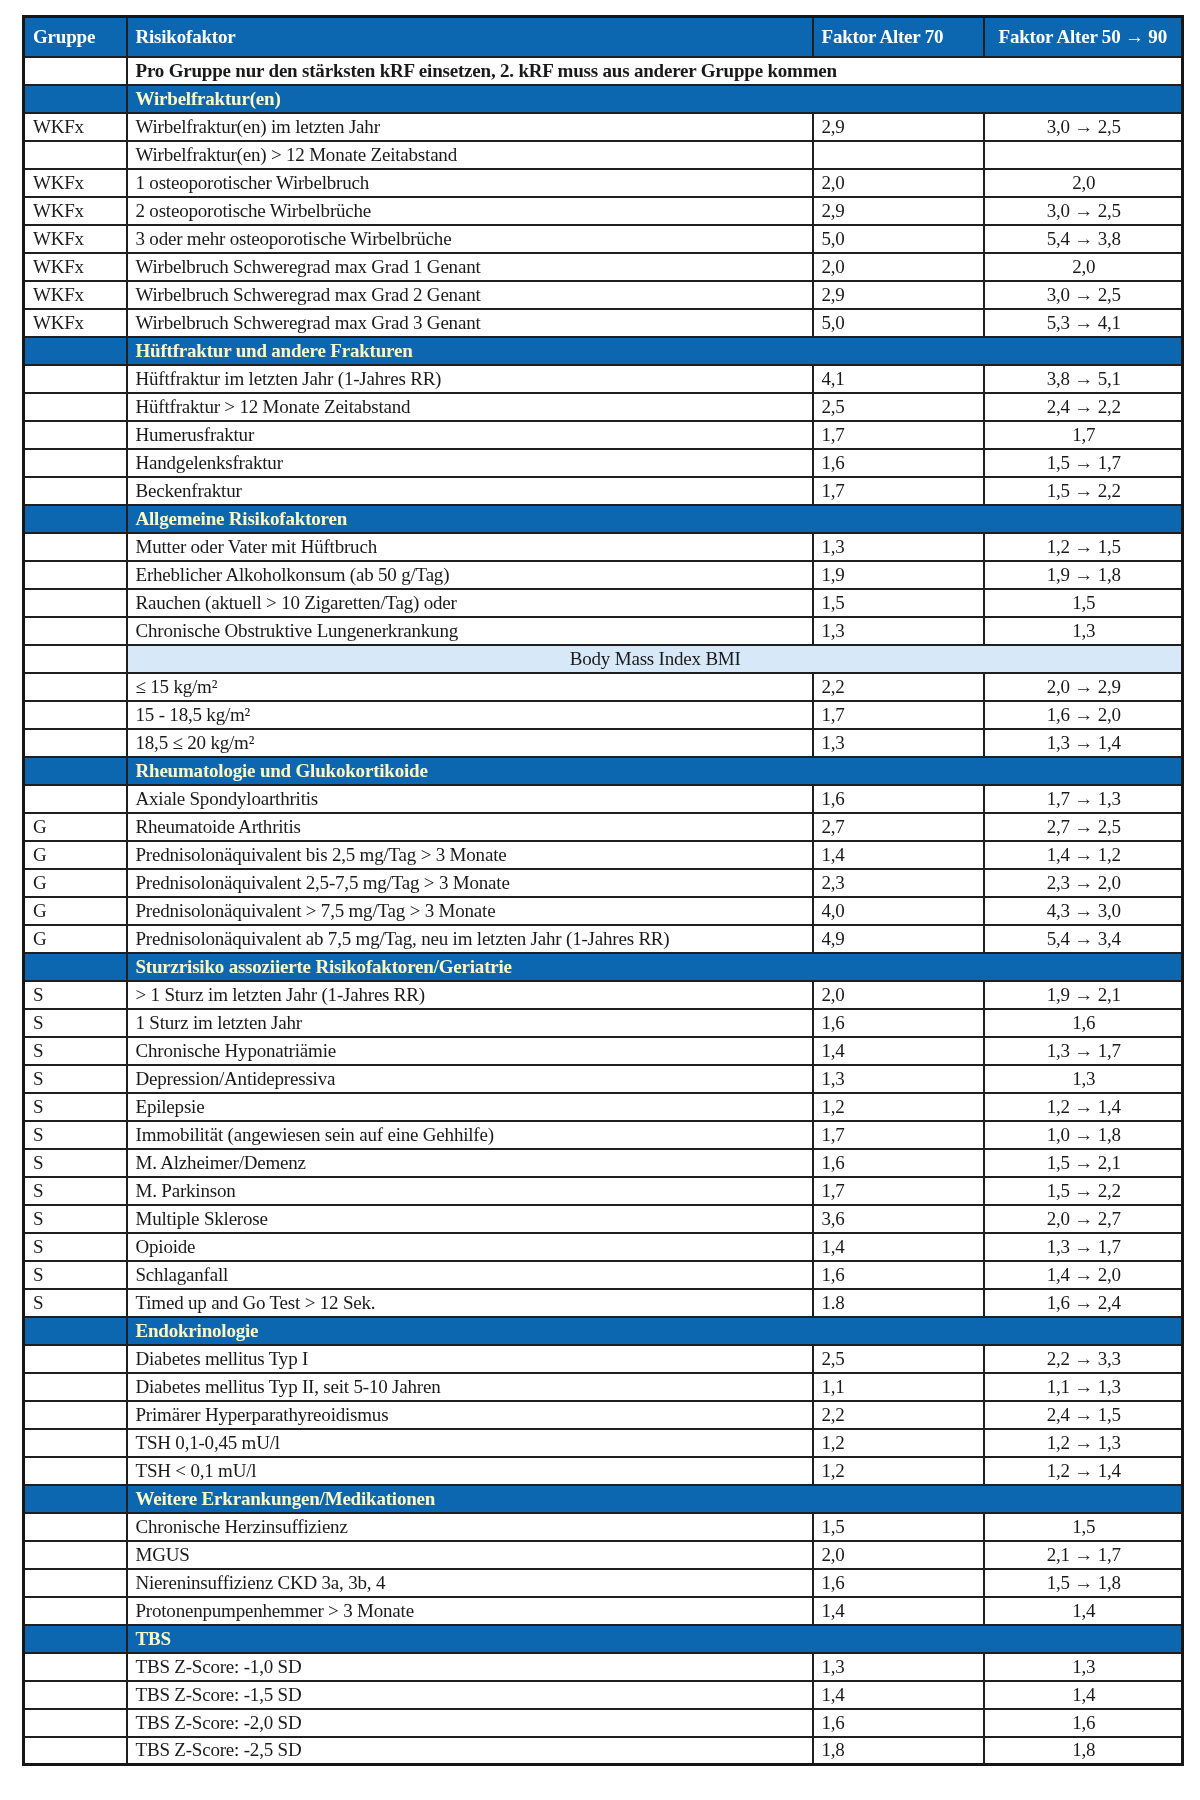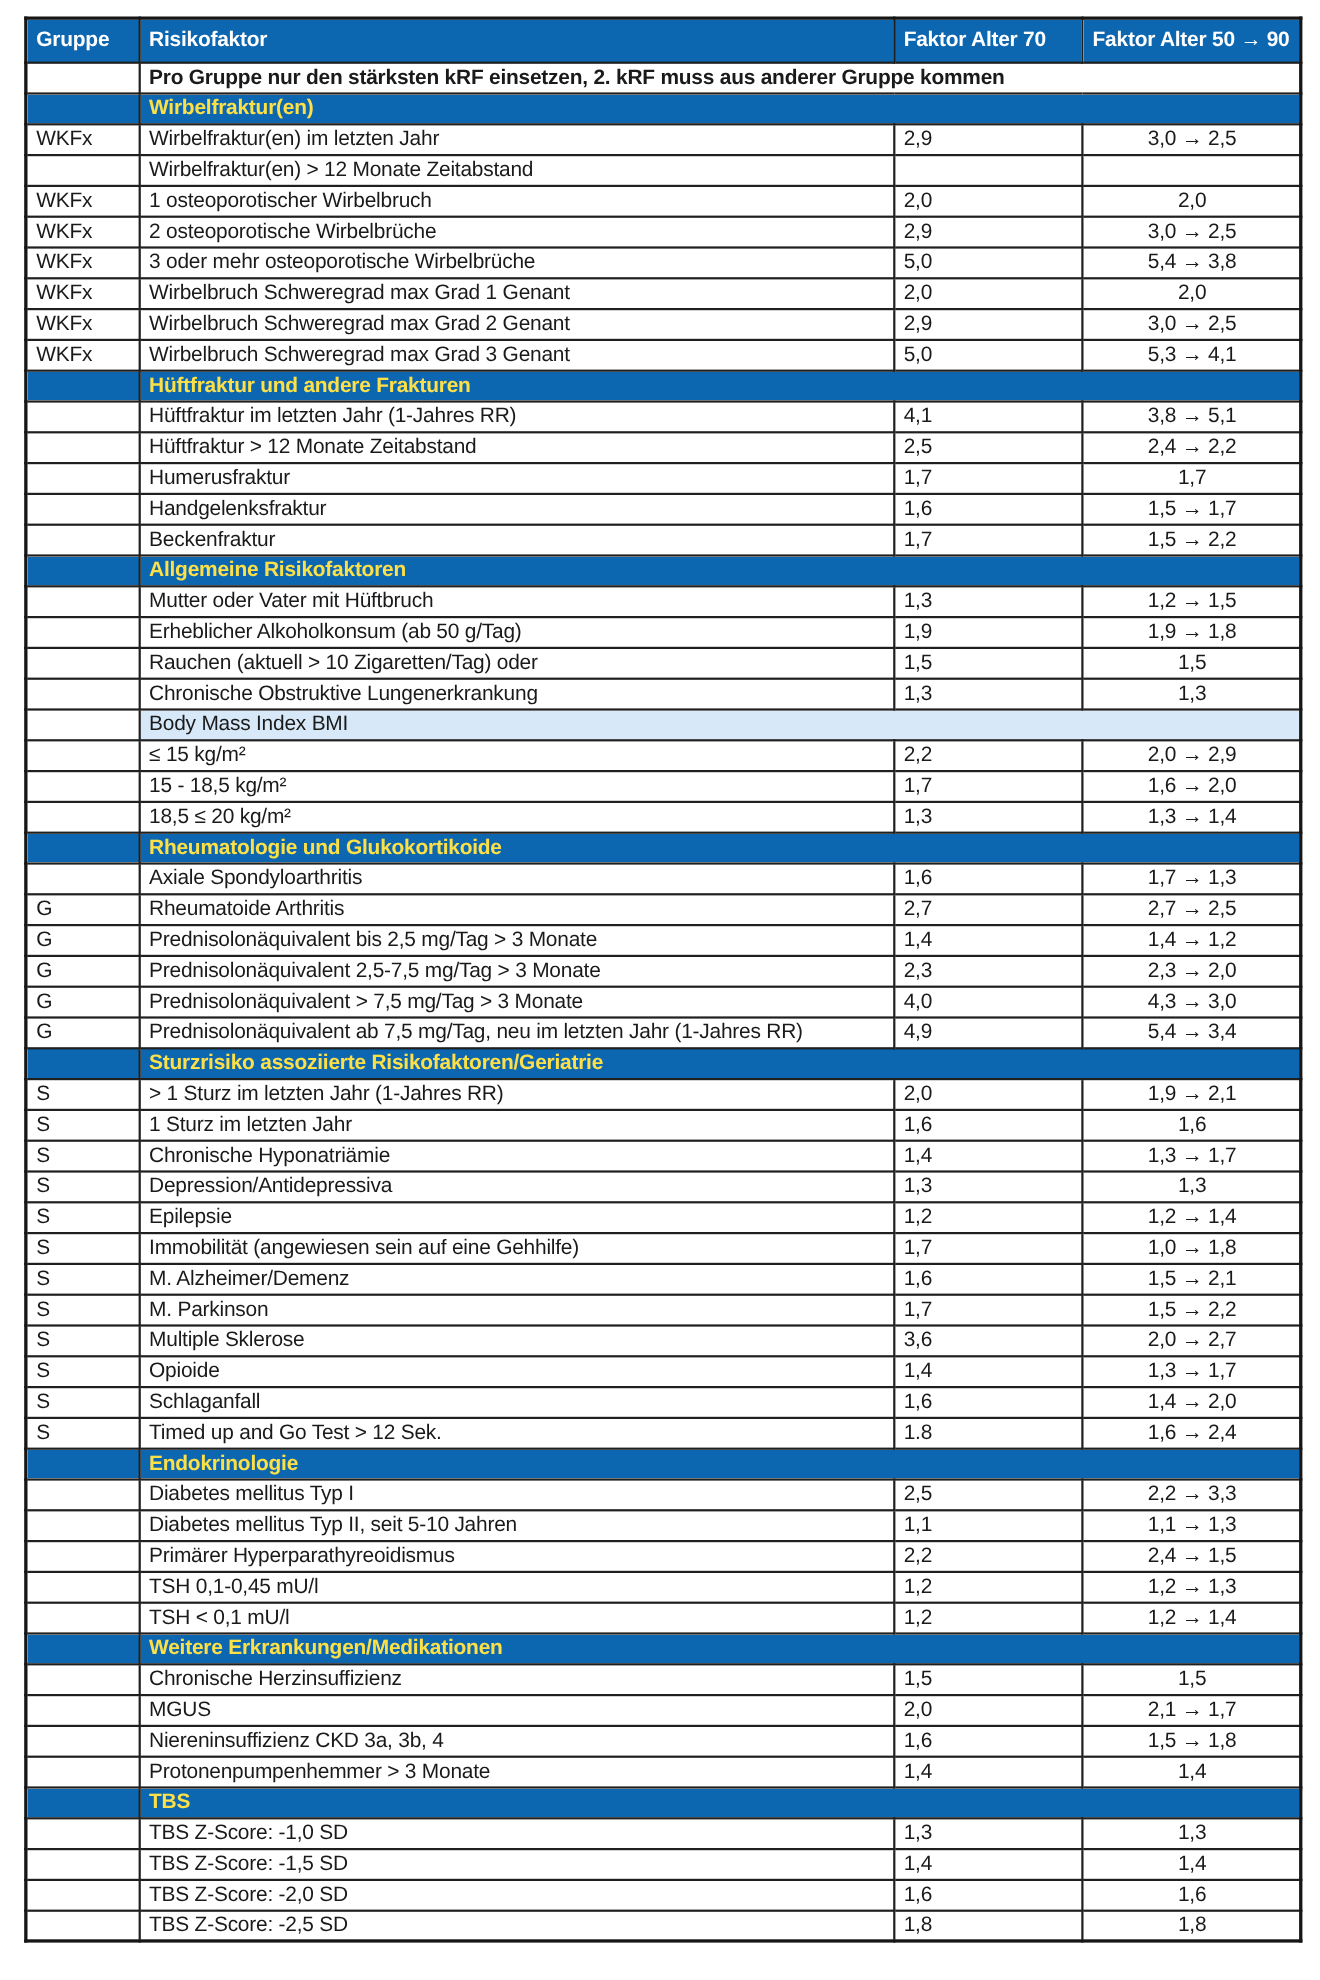--- a/index.html
+++ b/index.html
@@ -9,20 +9,21 @@
     width: 1200px;
     height: 1800px;
     font-family: "Liberation Sans", "DejaVu Sans", sans-serif;
     color: #1a1a1a;
   }
   .page {
     position: relative;
     width: 1200px;
     height: 1800px;
     overflow: hidden;
+    font-family: Liberation Serif, serif;
   }
   table.rf {
     position: absolute;
     left: 22px;
     top: 15px;
     width: 1159px;
     border-collapse: collapse;
     table-layout: fixed;
     border: 3px solid #161616;
   }
@@ -50,27 +51,28 @@
   td.c-faktor70 { text-align: left; }
   td.c-faktor5090 { text-align: center; }
   tr.note-row td.note-cell {
     font-weight: bold;
     background: #ffffff;
   }
   tr.section-row td {
     background: var(--blue);
   }
   tr.section-row td.section-cell {
-    color: #fde047;
+    color: #fef9c3;
     font-weight: bold;
   }
   tr.subsection-row td.subsection-cell {
     background: var(--lightblue);
     color: #1a1a1a;
     font-weight: normal;
+    text-align: center;
   }
   tr.subsection-row td.c-gruppe { background: #ffffff; }
 </style>
 </head>
 <body>
 
 <div class="page">
   <table class="rf">
     <colgroup>
       <col style="width:103px">

